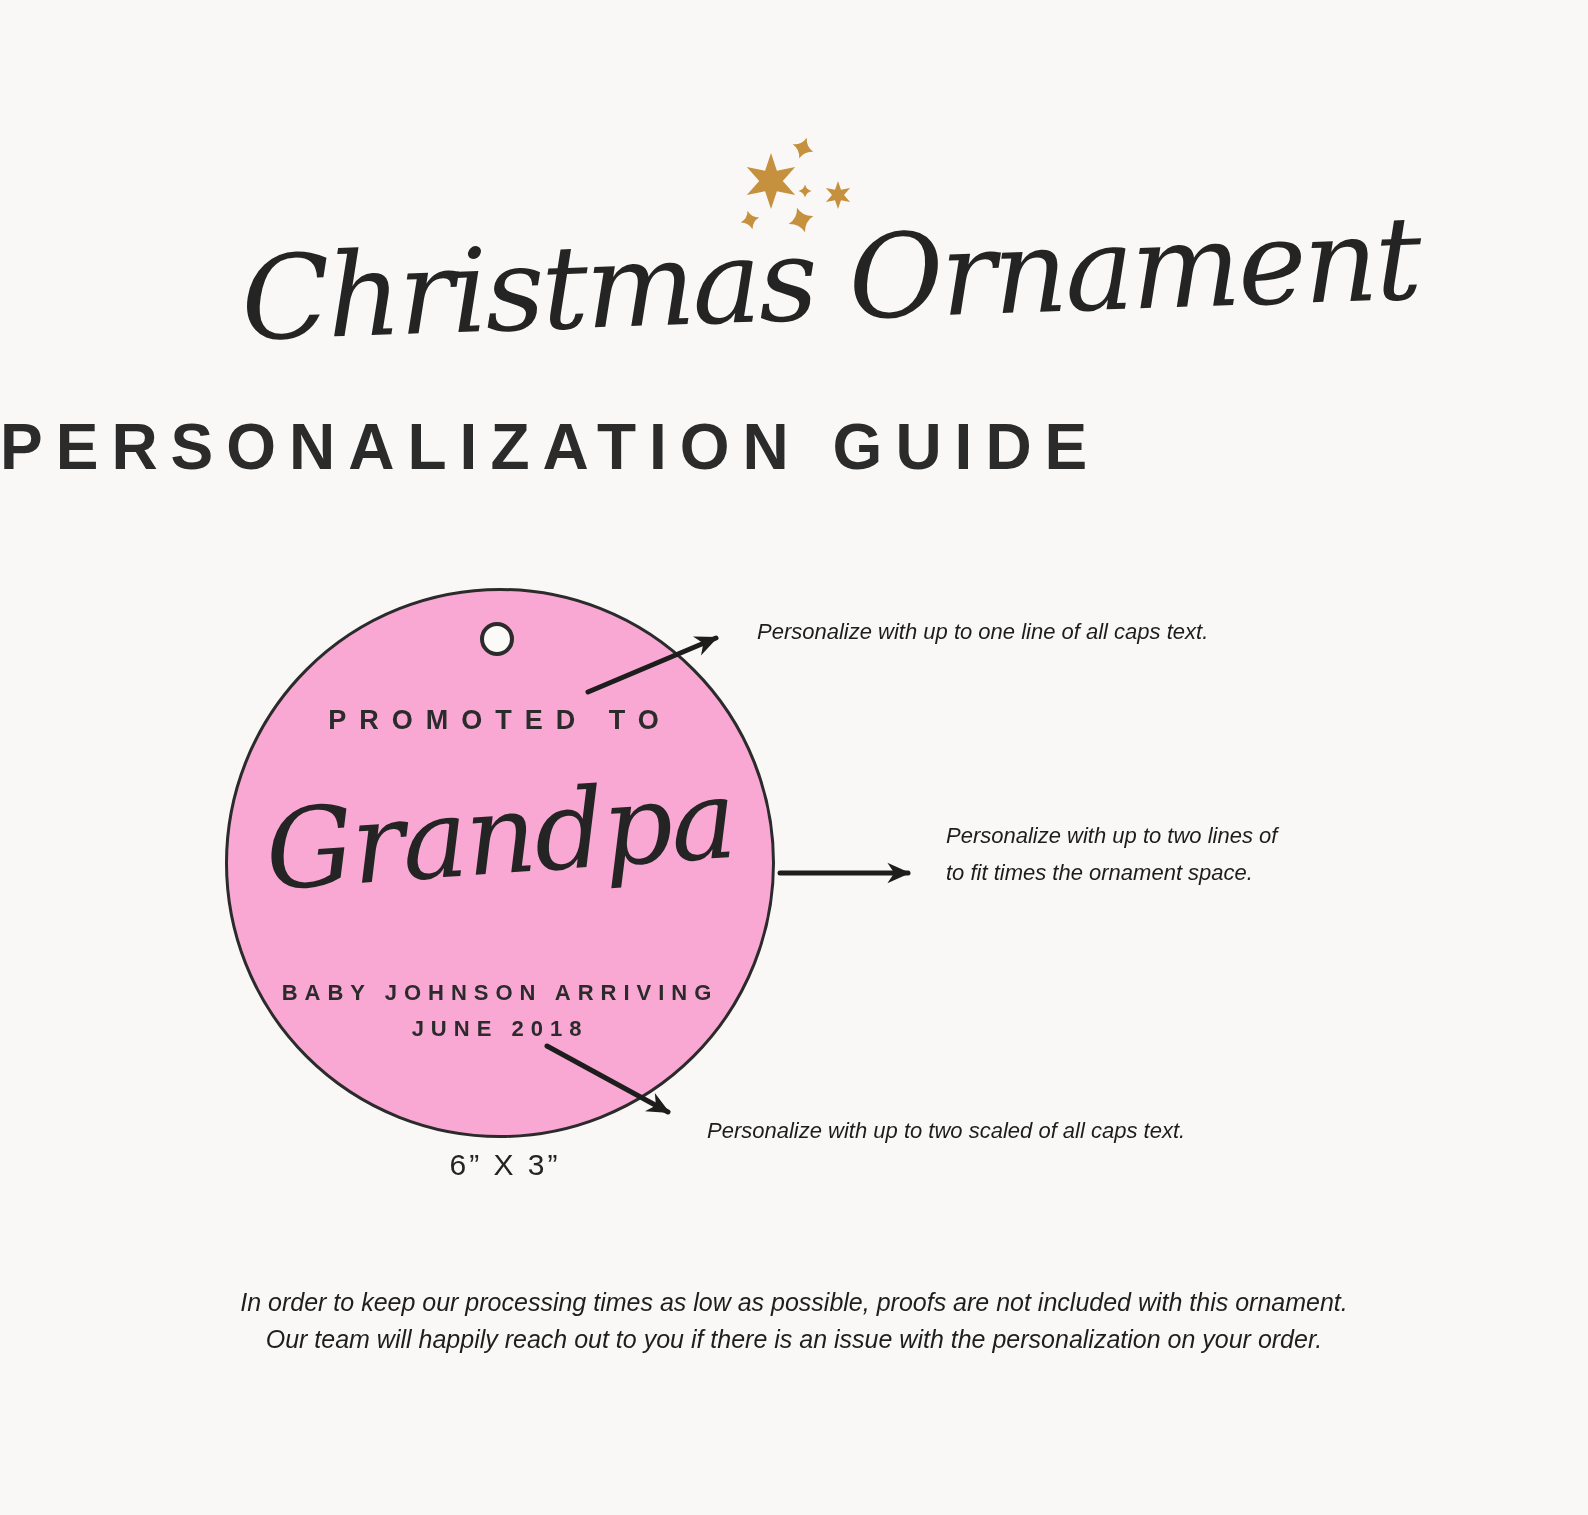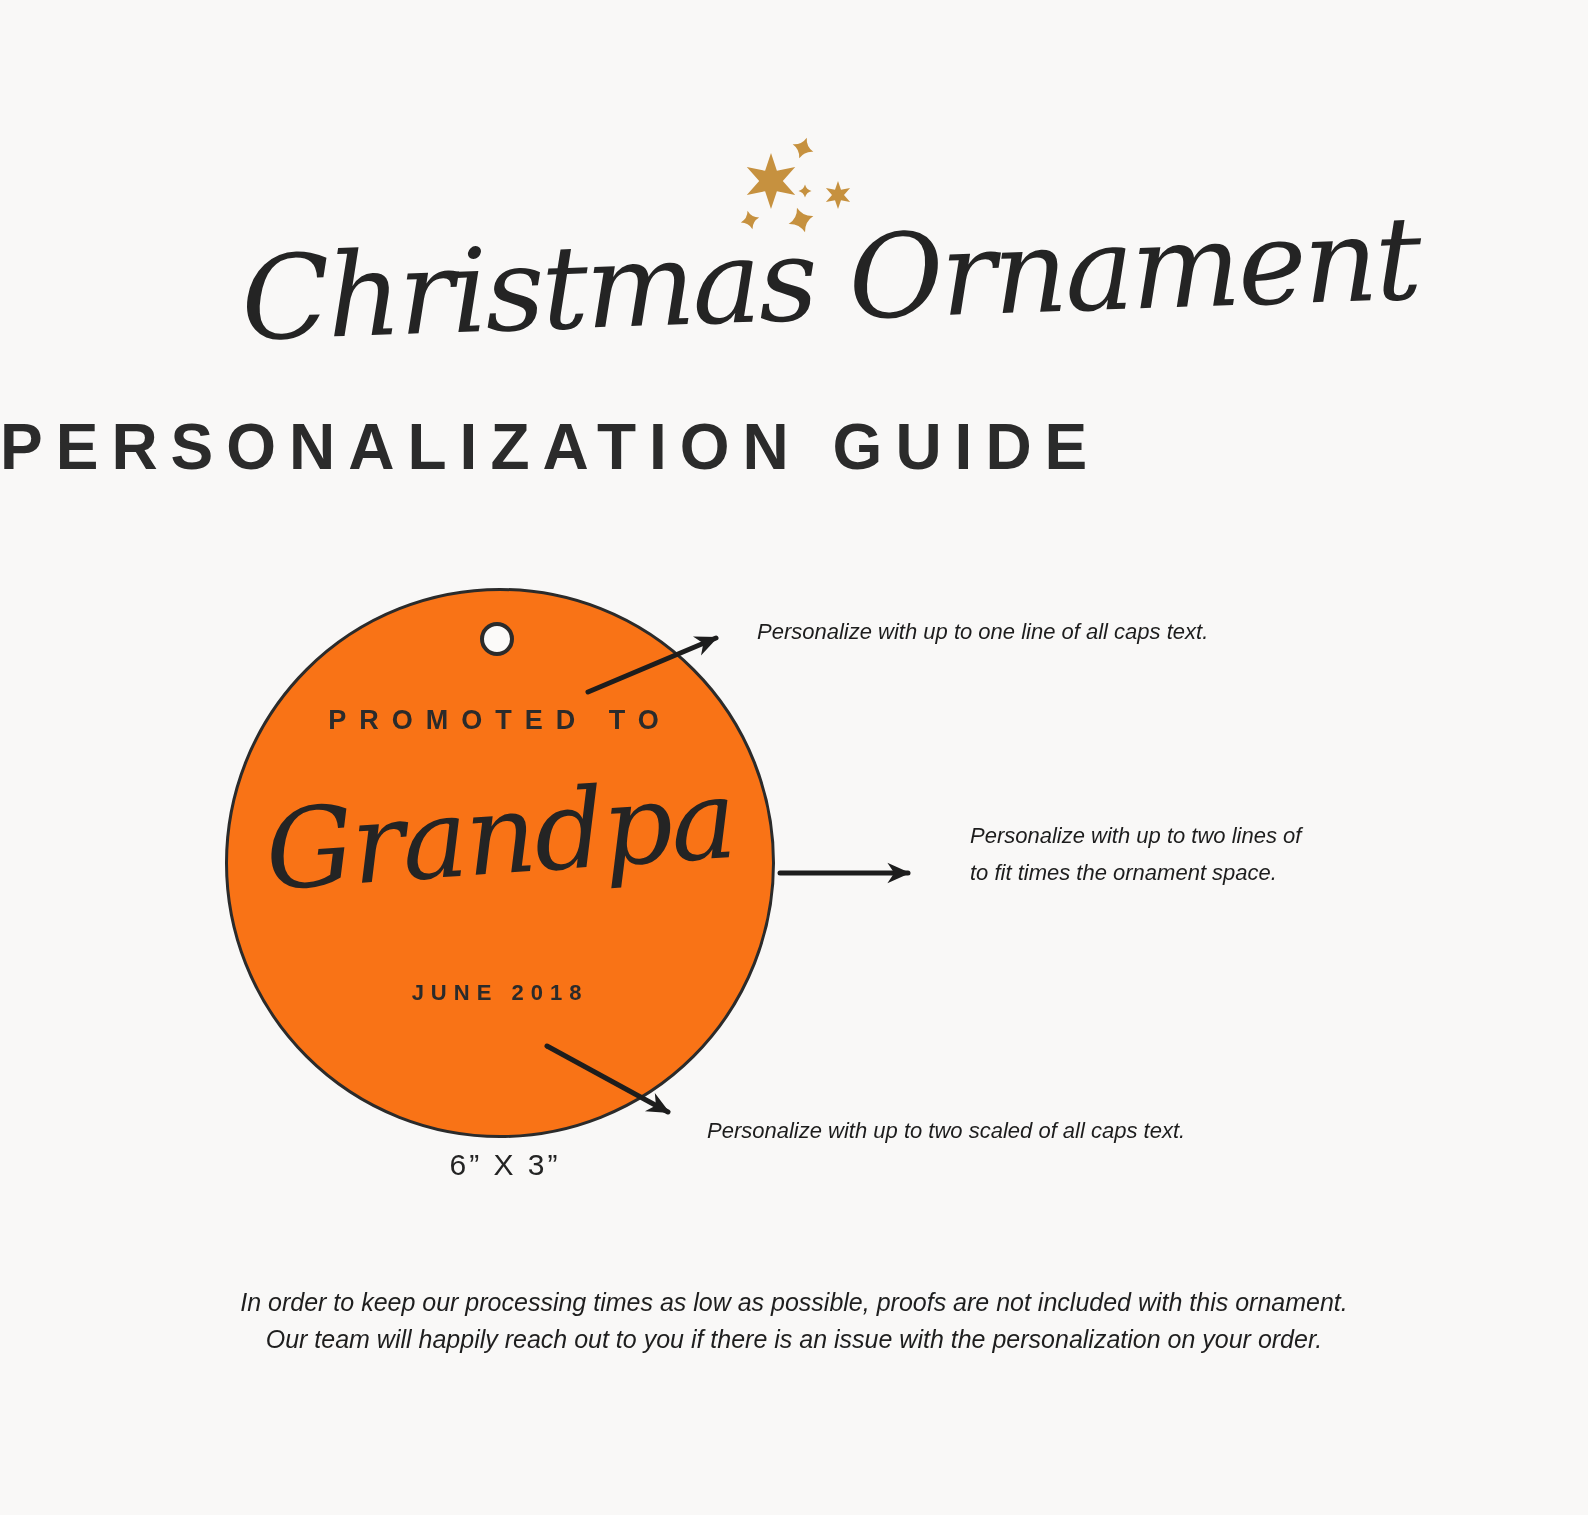--- a/index.html
+++ b/index.html
@@ -37,21 +37,21 @@
     white-space: nowrap;
   }
 
   
   .ornament {
     position: absolute; left: 225px; top: 588px;
     width: 550px; height: 550px;
     box-sizing: border-box;
     border: 3px solid #2b2b2b;
     border-radius: 50%;
-    background: #f97316;
+    background: #f9a8d4;
   }
   .hole {
     position: absolute; left: 252px; top: 31px;
     width: 34px; height: 34px;
     box-sizing: border-box;
     border: 4px solid #2b2b2b;
     border-radius: 50%;
     background: #fbfaf9;
   }
   .promoted {
@@ -98,21 +98,21 @@
   
   .ann {
     position: absolute;
     font-size: 22px;
     line-height: 37px;
     color: #1d1d1d;
     white-space: nowrap;
     font-style: italic;
   }
   .ann1 { left: 757px; top: 613px; }
-  .ann2 { left: 946px; top: 817px; margin-left: 24px; }
+  .ann2 { left: 946px; top: 817px; }
   .ann3 { left: 707px; top: 1112px; }
 
   
   .footer {
     position: absolute; left: 0; top: 1284px; width: 100%;
     text-align: center;
     font-style: italic;
     font-size: 25px;
     line-height: 37px;
     color: #1e1e1e;
@@ -135,20 +135,21 @@
   </svg>
 
   <div class="script-title">Christmas Ornament</div>
   <div class="main-title">PERSONALIZATION GUIDE</div>
 
   <div class="ornament">
     <div class="hole"></div>
     <div class="promoted">PROMOTED TO</div>
     <div class="grandpa">Grandpa</div>
     <div class="arriving">
+      <div>BABY JOHNSON ARRIVING</div>
       <div>JUNE 2018</div>
     </div>
   </div>
   <div class="size-label">6” X 3”</div>
 
   <svg class="overlay" width="1588" height="1515" viewBox="0 0 1588 1515" aria-hidden="true">
     <defs>
       <marker id="ah" viewBox="0 0 12 12" refX="10" refY="6" markerWidth="5.5" markerHeight="5.5" orient="auto">
         <path d="M1,1.5 L11,6 L1,10.5 L4,6 Z" fill="#1d1d1d"></path>
       </marker>

